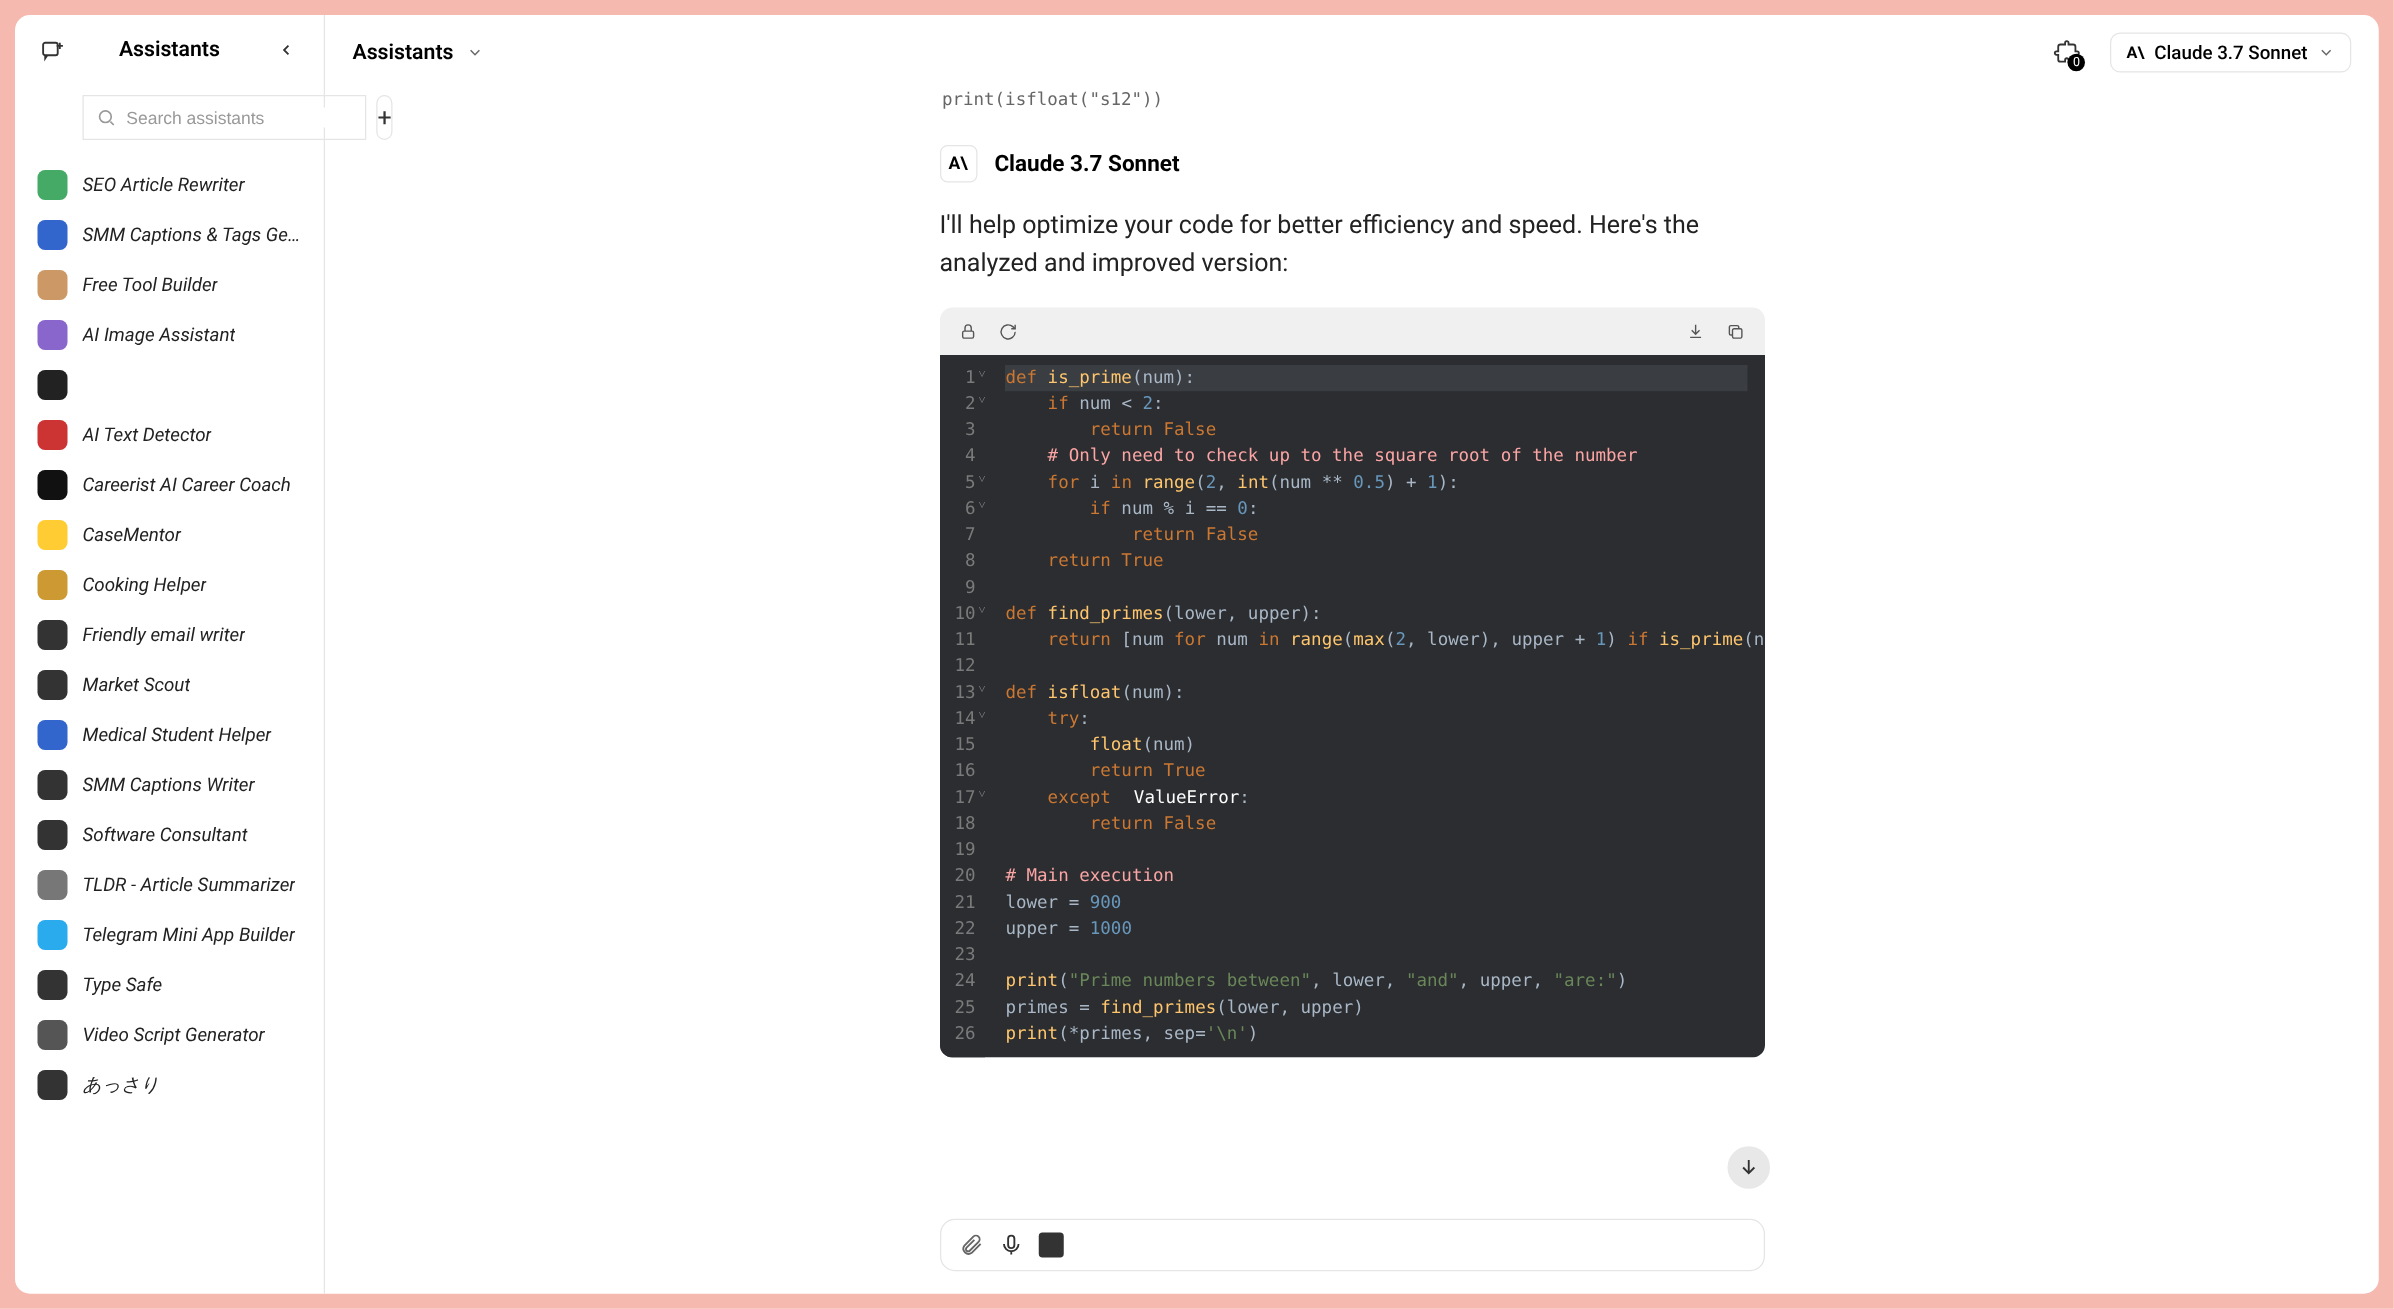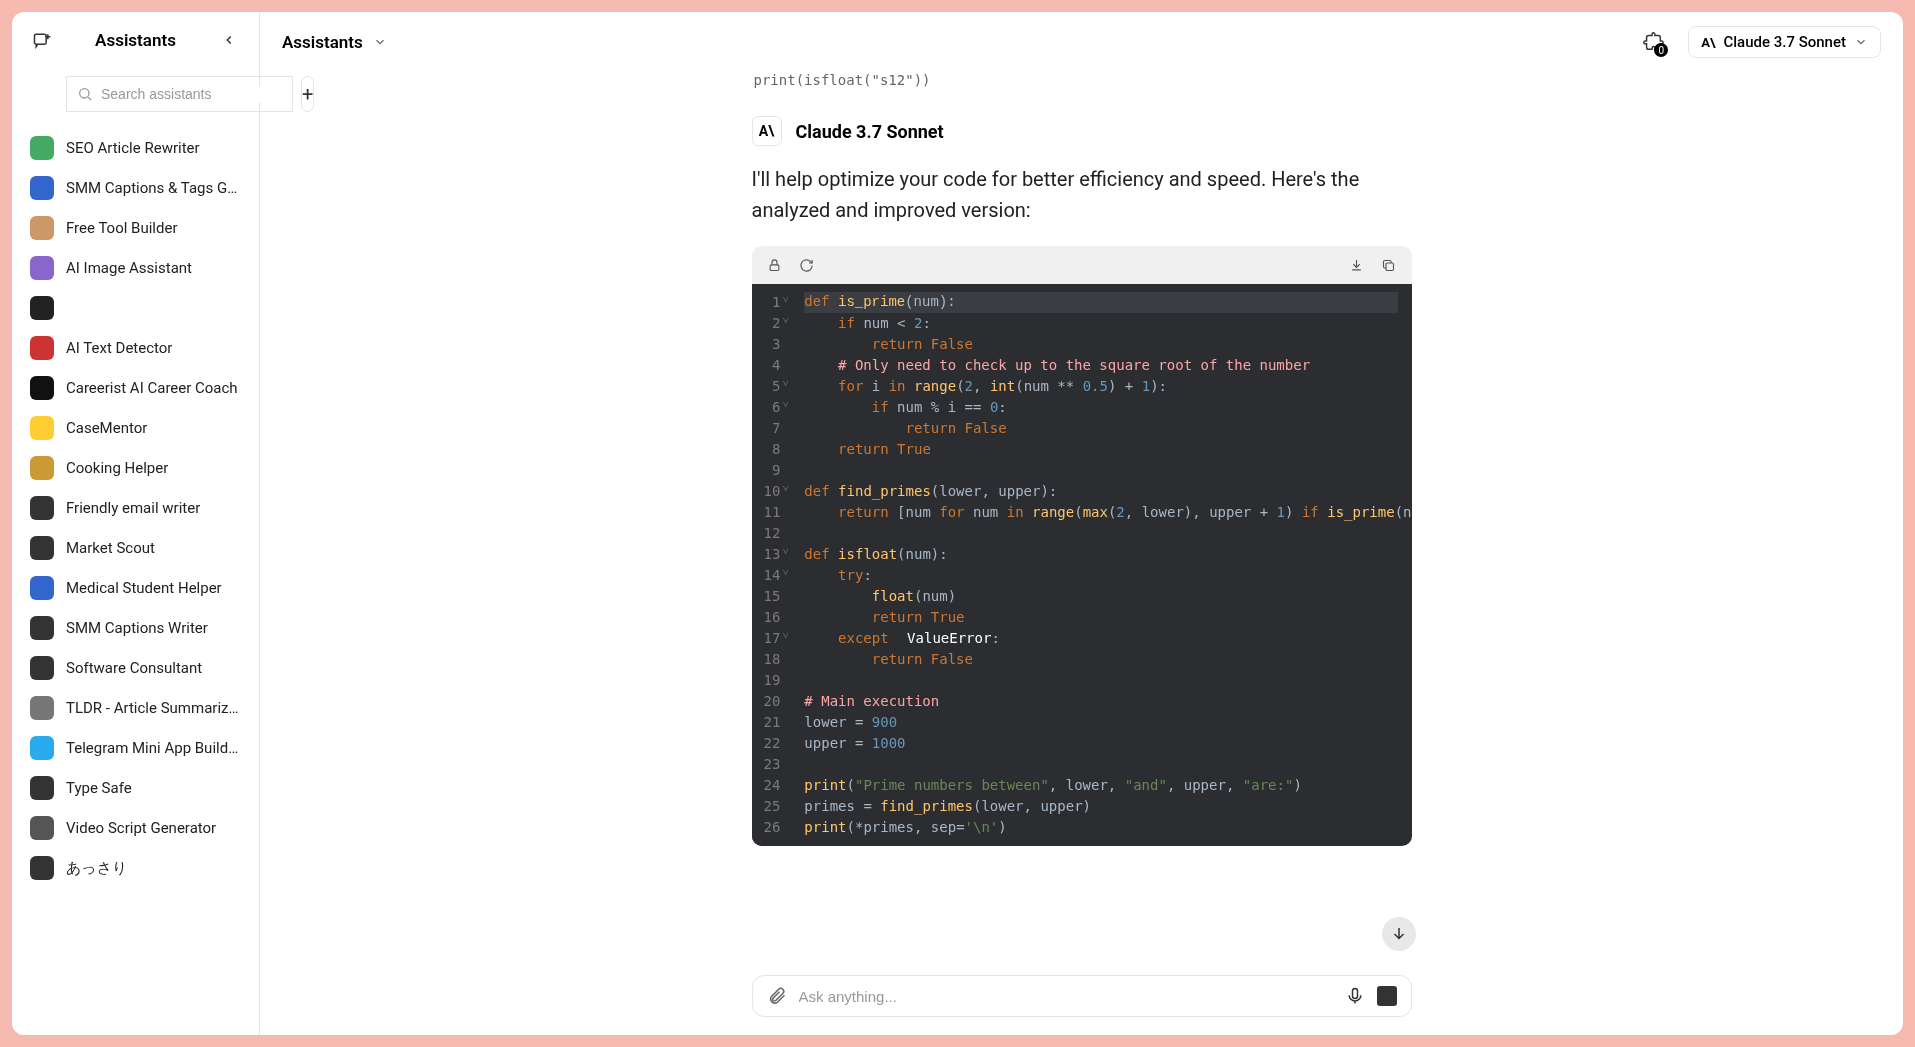--- a/index.html
+++ b/index.html
@@ -7,21 +7,21 @@
 .app { background: #fff; border-radius: 12px; display: flex; height: calc(100vh - 24px); overflow: hidden; }
 .sidebar { width: 248px; border-right: 1px solid #e5e5e5; display: flex; flex-direction: column; }
 .sidebar-header { display: flex; align-items: center; padding: 14px 16px; gap: 12px; }
 .sidebar-title { font-size: 17px; font-weight: 600; flex: 1; text-align: center; }
 .icon-btn { width: 28px; height: 28px; display: flex; align-items: center; justify-content: center; cursor: pointer; color: #333; }
 .search-row { display: flex; gap: 8px; padding: 8px 14px 12px; }
 .search-box { flex: 1; display: flex; align-items: center; border: 1px solid #e5e5e5; border-radius: 0; padding: 6px 10px; gap: 8px; margin-left: 40px; }
 .search-box input { border: none; outline: none; font-size: 14px; flex: 1; color: #333; }
 .search-box input::placeholder { color: #999; }
 .add-btn { width: 36px; height: 36px; border: 1px solid #e5e5e5; border-radius: 8px; display: flex; align-items: center; justify-content: center; cursor: pointer; font-size: 20px; color: #333; }
-.assistant-list { flex: 1; overflow-y: auto; padding: 4px 8px; }
+.assistant-list { flex: 1; overflow-y: auto; padding: 4px 8px; font-style: italic; }
 .assistant-item { display: flex; align-items: center; gap: 12px; padding: 8px 10px; border-radius: 8px; cursor: pointer; font-size: 15px; color: #222; }
 .assistant-icon { width: 24px; height: 24px; border-radius: 6px; background: linear-gradient(135deg,#888,#333); flex-shrink: 0; display: flex; align-items: center; justify-content: center; font-size: 12px; color: #fff; }
 .assistant-label { white-space: nowrap; overflow: hidden; text-overflow: ellipsis; }
 .main { flex: 1; display: flex; flex-direction: column; position: relative; }
 .main-header { display: flex; align-items: center; padding: 14px 22px; gap: 10px; }
 .main-title { font-size: 17px; font-weight: 600; }
 .header-spacer { flex: 1; }
 .model-chip { display: flex; align-items: center; gap: 8px; border: 1px solid #e5e5e5; border-radius: 8px; padding: 6px 12px; cursor: pointer; font-size: 15px; font-weight: 500; }
 .puzzle-badge { position: relative; width: 26px; height: 26px; display: flex; align-items: center; justify-content: center; margin-right: 12px; cursor: pointer; }
 .puzzle-badge .count { position: absolute; bottom: -2px; right: -2px; background: #000; color: #fff; border-radius: 50%; width: 14px; height: 14px; font-size: 10px; display: flex; align-items: center; justify-content: center; }
@@ -35,21 +35,21 @@
 .code-block { border-radius: 10px; overflow: hidden; background: #f0f0f0; }
 .code-toolbar { display: flex; align-items: center; padding: 10px 14px; gap: 14px; }
 .code-toolbar .spacer { flex: 1; }
 .tool-icon { width: 18px; height: 18px; display: flex; align-items: center; justify-content: center; color: #555; cursor: pointer; }
 .code-body { background: #2b2d30; color: #d4d4d4; font-family: "SF Mono", Menlo, Consolas, monospace; font-size: 14px; line-height: 1.5; display: flex; }
 .gutter { background: #2b2d30; color: #7a7a7a; text-align: right; padding: 8px 8px 8px 12px; user-select: none; }
 .gutter .ln { display: block; position: relative; }
 .gutter .fold::after { content: "˅"; position: absolute; right: -8px; font-size: 10px; color: #888; }
 .code-lines { padding: 8px 14px 8px 16px; flex: 1; overflow-x: auto; }
 .code-lines .line { white-space: pre; display: block; min-height: 1.5em; }
-.line.hl { background: #3a3d41; font-family: Liberation Mono, monospace; }
+.line.hl { background: #3a3d41; }
 .kw { color: #cc7832; }
 .fn { color: #ffc66d; }
 .nm { color: #a9b7c6; }
 .st { color: #6a8759; }
 .op { color: #a9b7c6; }
 .cm { color: #fca5a5; }
 .bl { color: #cc7832; }
 .num { color: #6897bb; }
 .cls { color: #ffffff; margin-left: 10px; }
 .scroll-down { position: absolute; left: 50%; transform: translateX(300px); bottom: 84px; width: 34px; height: 34px; border-radius: 50%; background: #e8e8e8; display: flex; align-items: center; justify-content: center; cursor: pointer; color: #333; }
@@ -300,21 +300,20 @@
         </svg>
     </div>
 
     <div class="input-bar">
       <div class="input-inner">
         <span>
           <svg width="20" height="20" viewBox="0 0 24 24" fill="none" stroke="#666" stroke-width="1.8">
               <path d="M21 11l-8.5 8.5a5 5 0 0 1-7-7L14 4a3.5 3.5 0 0 1 5 5l-8.5 8.5a2 2 0 0 1-3-3L15 7"></path>
             </svg>
         </span>
-        <input type="text" placeholder="Ask anything..." style="">
         <span>
           <svg width="20" height="20" viewBox="0 0 24 24" fill="none" stroke="#333" stroke-width="1.8">
               <rect x="9" y="3" width="6" height="12" rx="3"></rect>
               <path d="M5 11a7 7 0 0 0 14 0M12 18v3"></path>
             </svg>
         </span>
         <div class="stop-btn"></div>
       </div>
     </div>
   </main>

